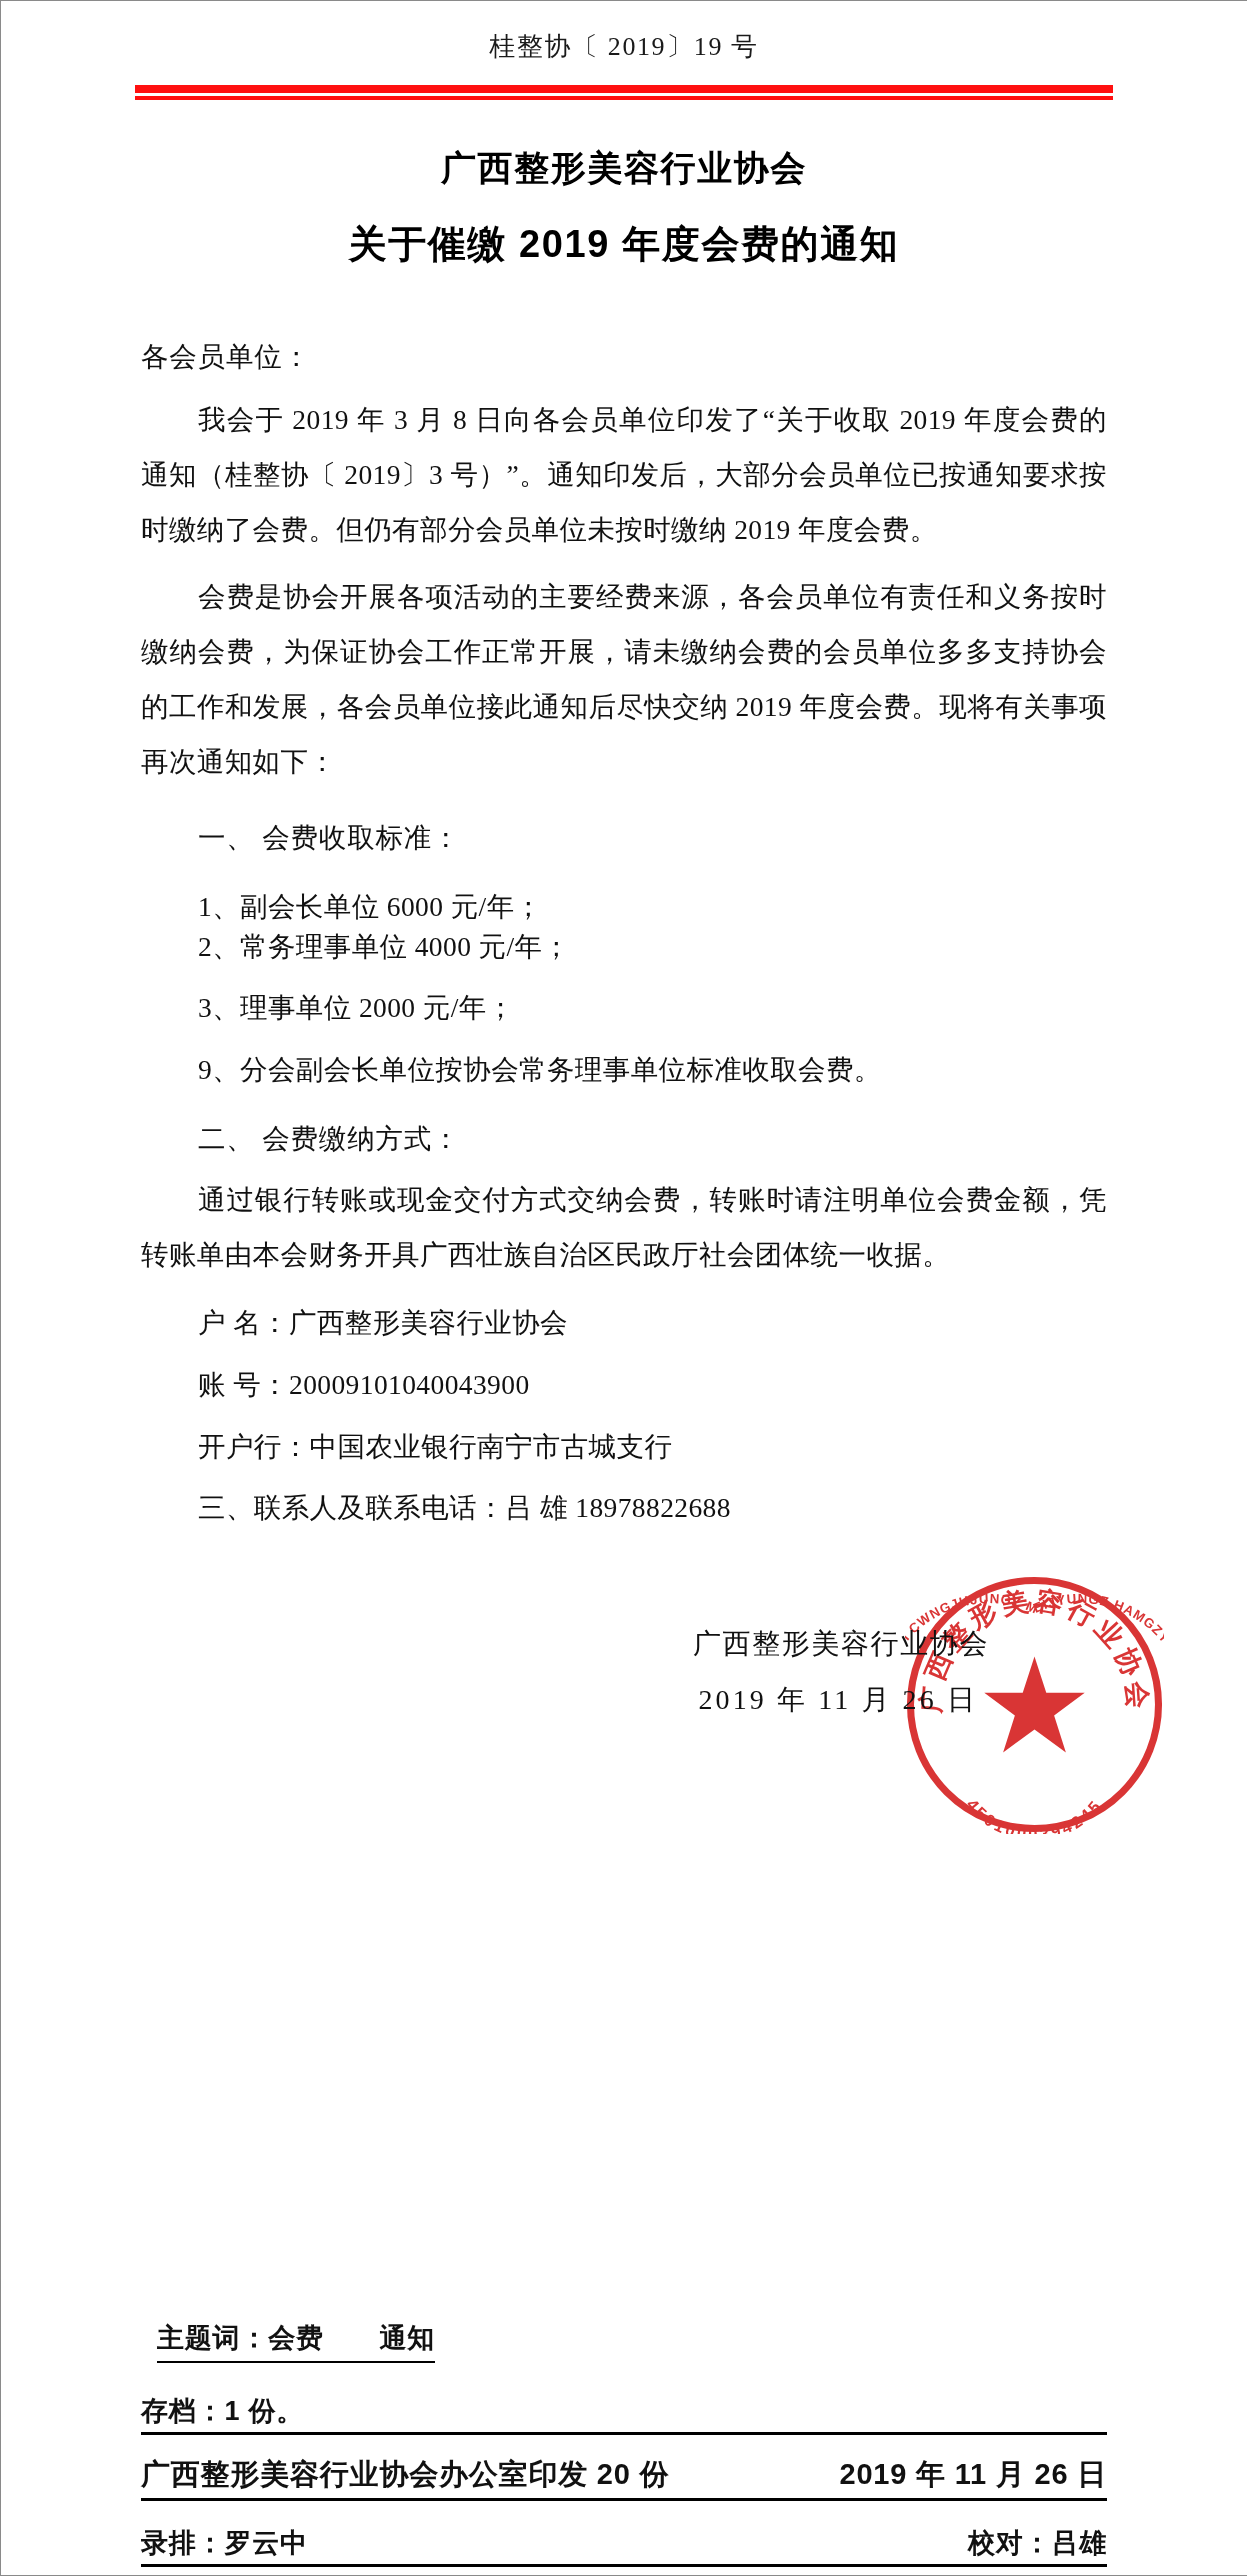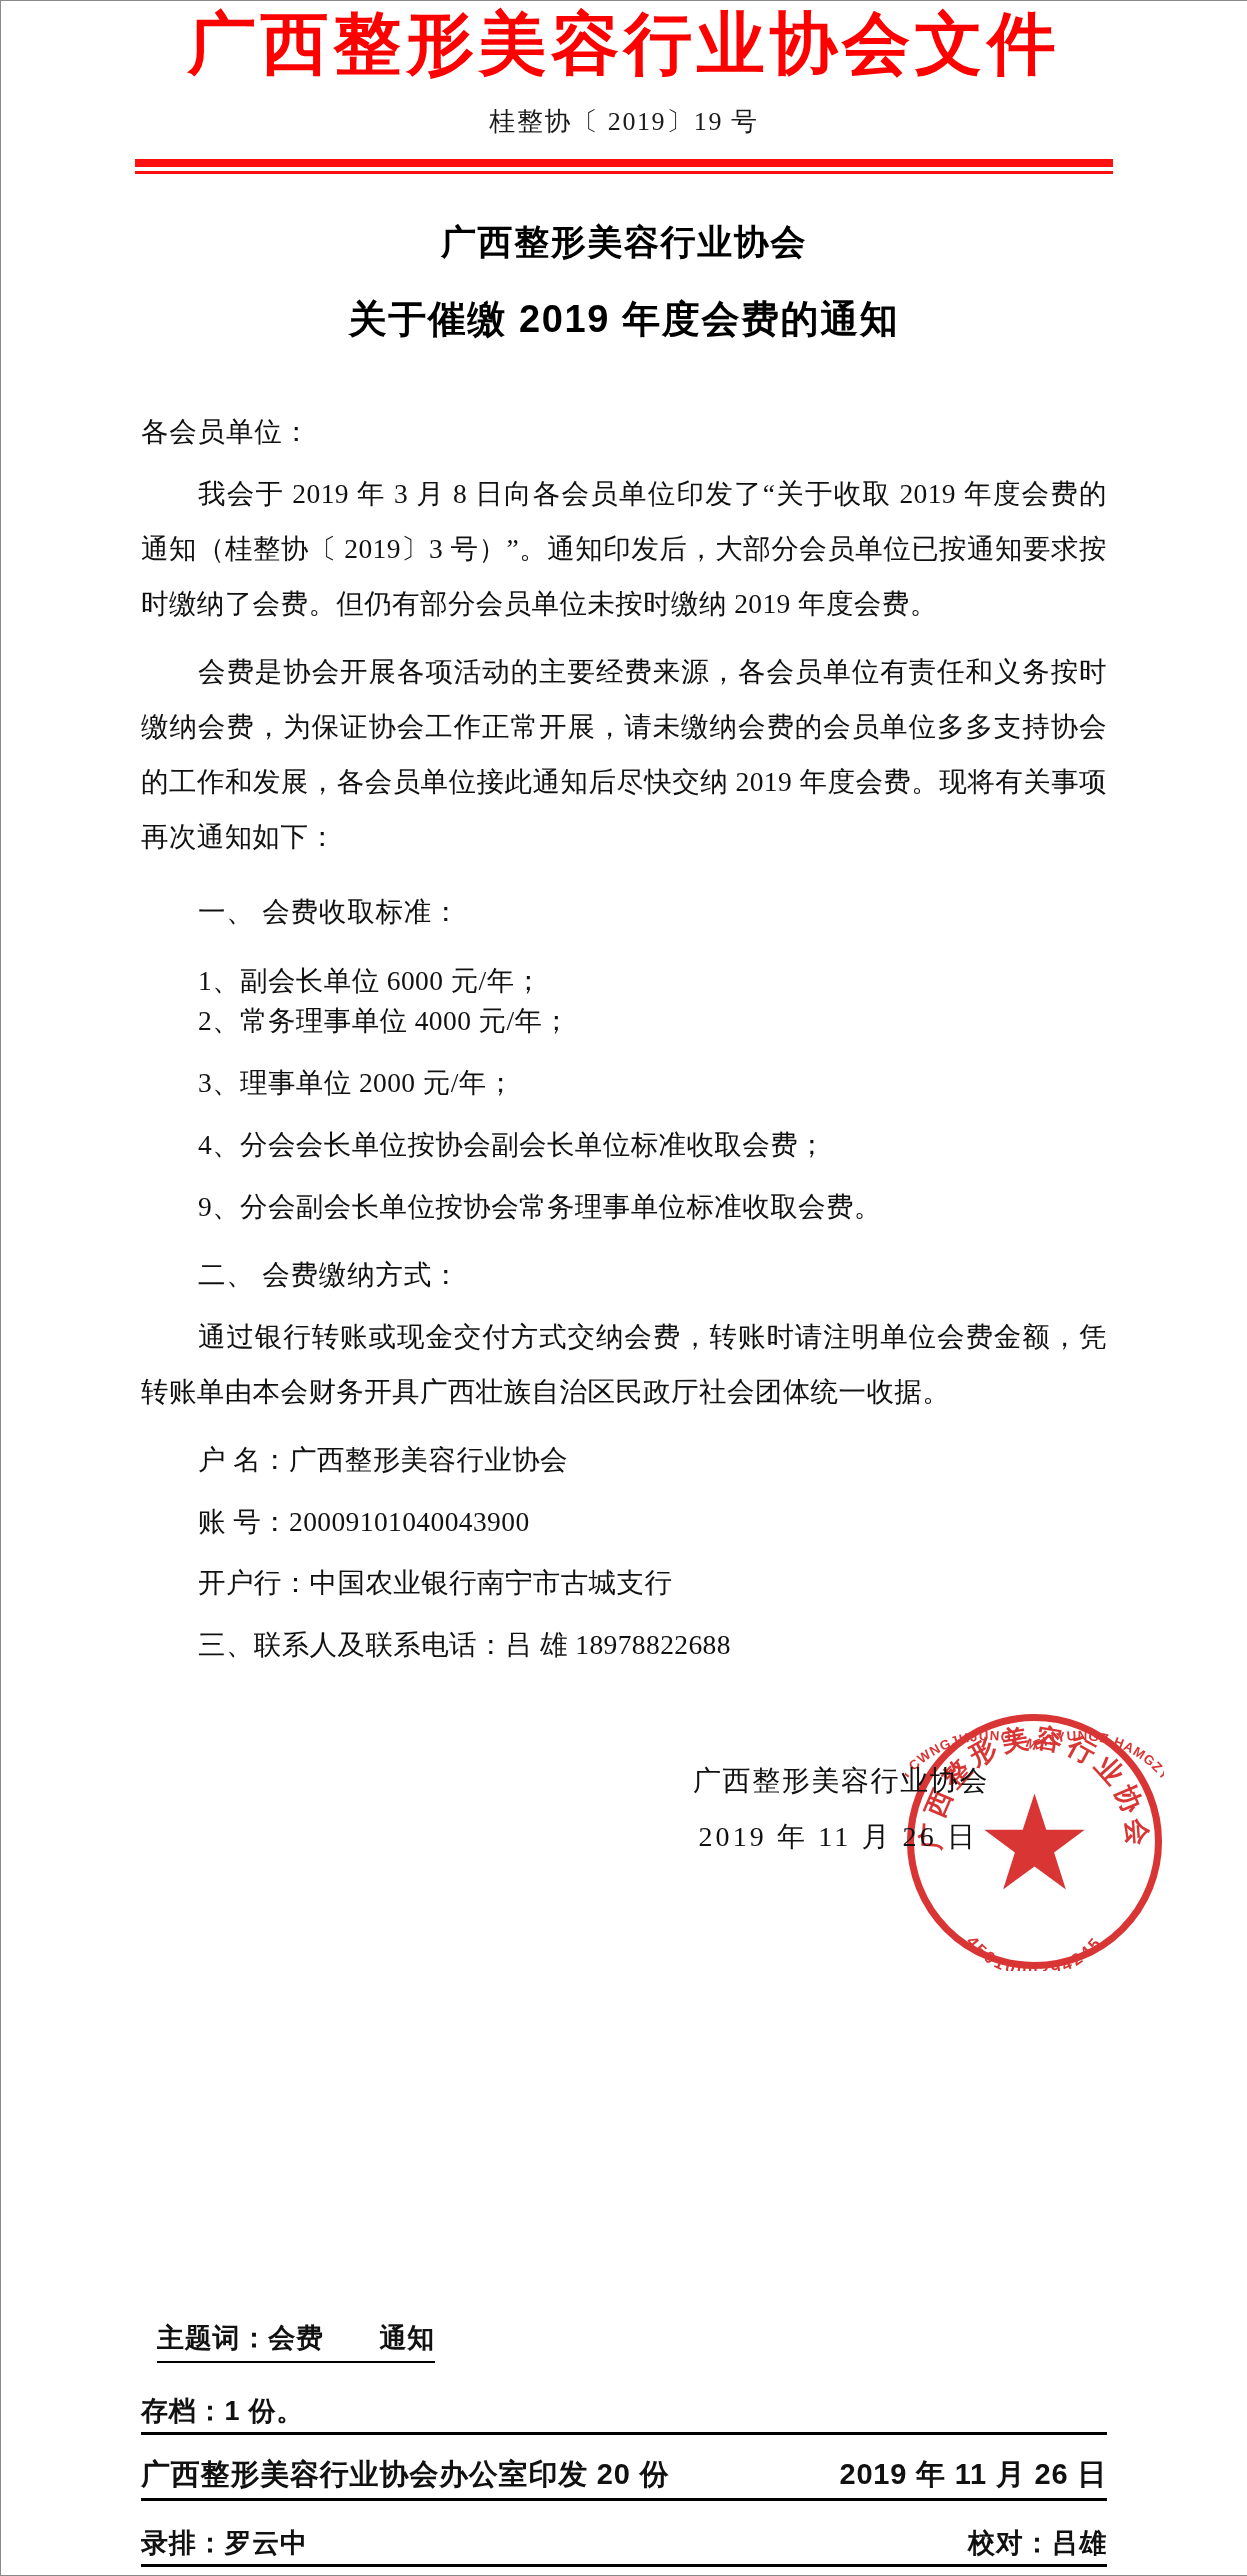--- a/index.html
+++ b/index.html
@@ -215,21 +215,20 @@
     font-size: 27px;
     letter-spacing: 0.8px;
   }
 </style>
 </head>
 <body>
 
 <div class="page">
 
   <div class="doc-header">
-    <div class="doc-header-title">广西整形美容行业协会文件</div>
     <div class="doc-number">桂整协〔 2019〕19 号</div>
     <div class="red-rule-wrap">
       <div class="red-rule-thick"></div>
       <div class="red-rule-gap"></div>
       <div class="red-rule-thin"></div>
     </div>
   </div>
 
   <div class="title-block">
     <div class="title-line">广西整形美容行业协会</div>
@@ -242,21 +241,20 @@
 
     <div class="para">我会于 2019 年 3 月 8 日向各会员单位印发了“关于收取 2019 年度会费的通知（桂整协〔 2019〕3 号）”。通知印发后，大部分会员单位已按通知要求按时缴纳了会费。但仍有部分会员单位未按时缴纳 2019 年度会费。</div>
 
     <div class="para">会费是协会开展各项活动的主要经费来源，各会员单位有责任和义务按时缴纳会费，为保证协会工作正常开展，请未缴纳会费的会员单位多多支持协会的工作和发展，各会员单位接此通知后尽快交纳 2019 年度会费。现将有关事项再次通知如下：</div>
 
     <div class="section-head">一、 会费收取标准：</div>
 
     <div class="list-item spaced">1、副会长单位 6000 元/年；</div>
     <div class="list-item pair">2、常务理事单位 4000 元/年；</div>
     <div class="list-item spaced">3、理事单位 2000 元/年；</div>
-    <div class="list-item spaced">4、分会会长单位按协会副会长单位标准收取会费；</div>
     <div class="list-item spaced">9、分会副会长单位按协会常务理事单位标准收取会费。</div>
 
     <div class="section-head">二、 会费缴纳方式：</div>
 
     <div class="para tight">通过银行转账或现金交付方式交纳会费，转账时请注明单位会费金额，凭转账单由本会财务开具广西壮族自治区民政厅社会团体统一收据。</div>
 
     <div class="kv-line">
       <span>户 名：</span><span>广西整形美容行业协会</span>
     </div>
 

